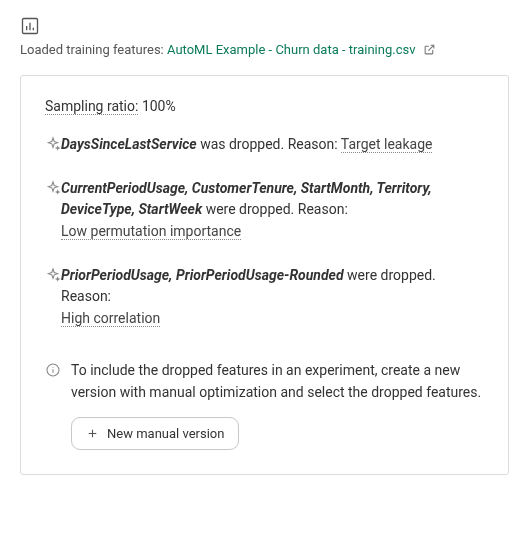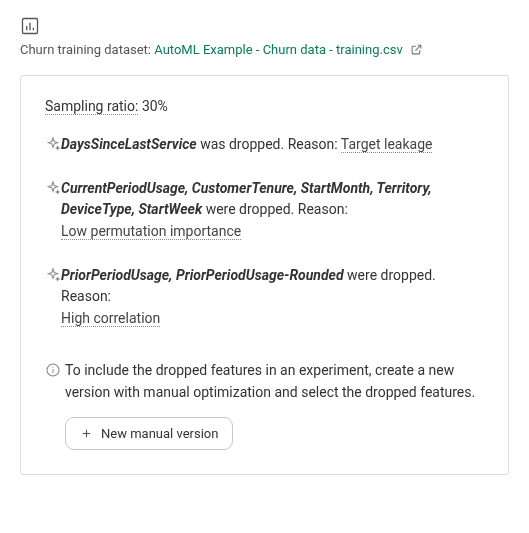--- a/index.html
+++ b/index.html
@@ -80,21 +80,21 @@
     font-style: italic;
   }
   .reason-link {
     color: #444;
     border-bottom: 1px dotted #888;
     cursor: pointer;
   }
   .info-row {
     display: flex;
     align-items: flex-start;
-    gap: 4px;
+    gap: 10px;
     margin-top: 30px;
   }
   .info-icon {
     width: 16px;
     height: 16px;
     color: #888;
     flex-shrink: 0;
     margin-top: 2px;
   }
   .info-text {
@@ -129,36 +129,36 @@
     <svg viewBox="0 0 24 24" fill="none" stroke="currentColor" stroke-width="1.6">
       <rect x="3" y="3" width="18" height="18" rx="1.5"></rect>
       <line x1="8" y1="17" x2="8" y2="12"></line>
       <line x1="12" y1="17" x2="12" y2="8"></line>
       <line x1="16" y1="17" x2="16" y2="14"></line>
     </svg>
   </span>
 </div>
 
 <div class="subline">
-  <span>Churn training dataset:</span>
+  <span>Loaded training features:</span>
   <a href="#" class="dataset-link"><span>AutoML Example - Churn data - training.csv</span></a>
   <span class="external-icon">
     <svg viewBox="0 0 24 24" fill="none" stroke="currentColor" stroke-width="2">
       <path d="M18 13v6a1 1 0 0 1-1 1H5a1 1 0 0 1-1-1V7a1 1 0 0 1 1-1h6"></path>
       <polyline points="14 4 20 4 20 10"></polyline>
       <line x1="10" y1="14" x2="20" y2="4"></line>
     </svg>
   </span>
 </div>
 
 <div class="card">
 
   <div class="sampling">
     <span class="sampling-label">Sampling ratio:</span>
-    <span>30%</span>
+    <span>100%</span>
   </div>
 
   <div class="feature-row">
     <span class="sparkle-icon">
       <svg viewBox="0 0 24 24" fill="none" stroke="currentColor" stroke-width="1.6">
         <path d="M12 3l1.8 5.2L19 10l-5.2 1.8L12 17l-1.8-5.2L5 10l5.2-1.8L12 3z"></path>
         <path d="M19 16l.6 1.4L21 18l-1.4.6L19 20l-.6-1.4L17 18l1.4-.6L19 16z"></path>
       </svg>
     </span>
     <div class="feature-text">

